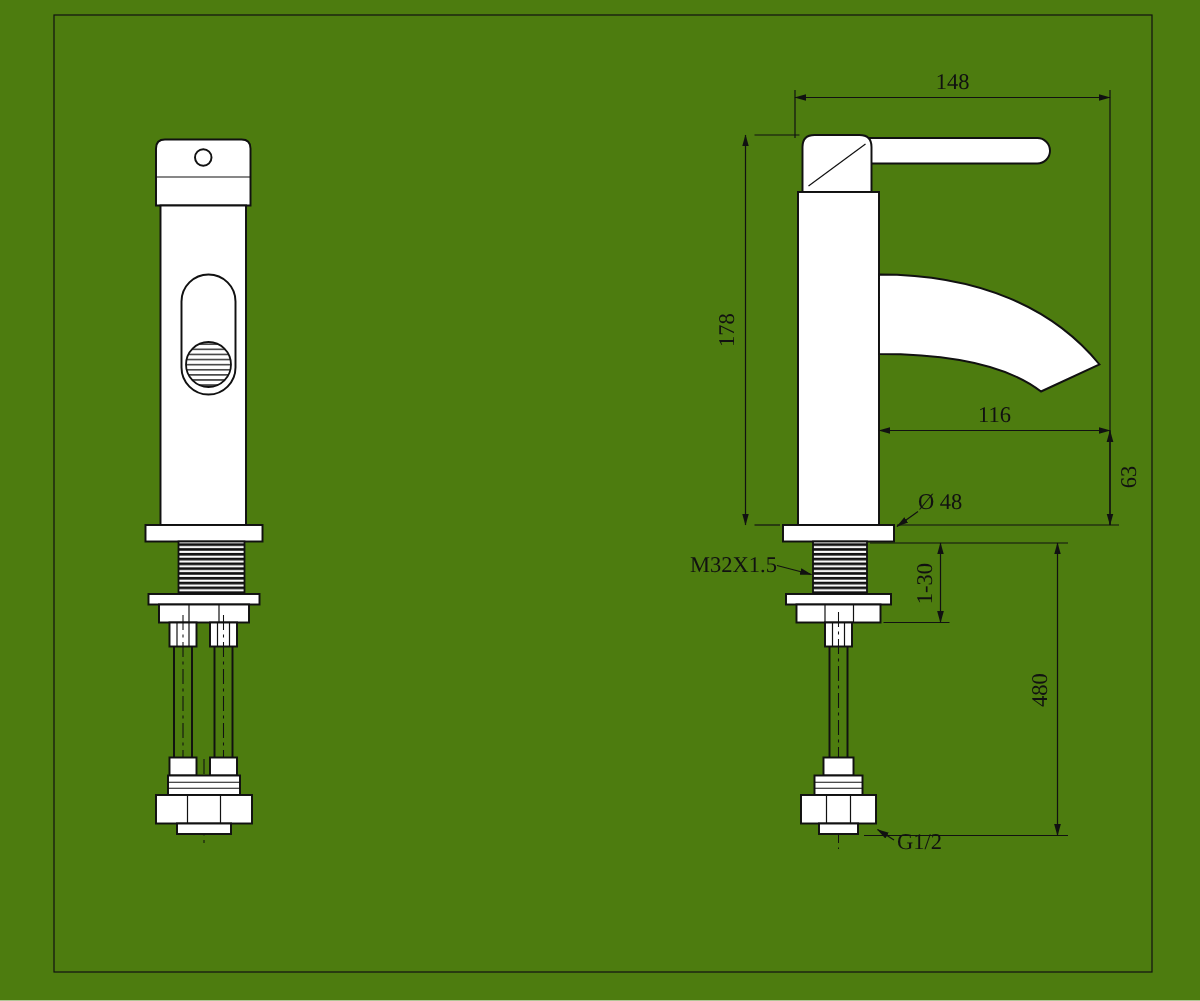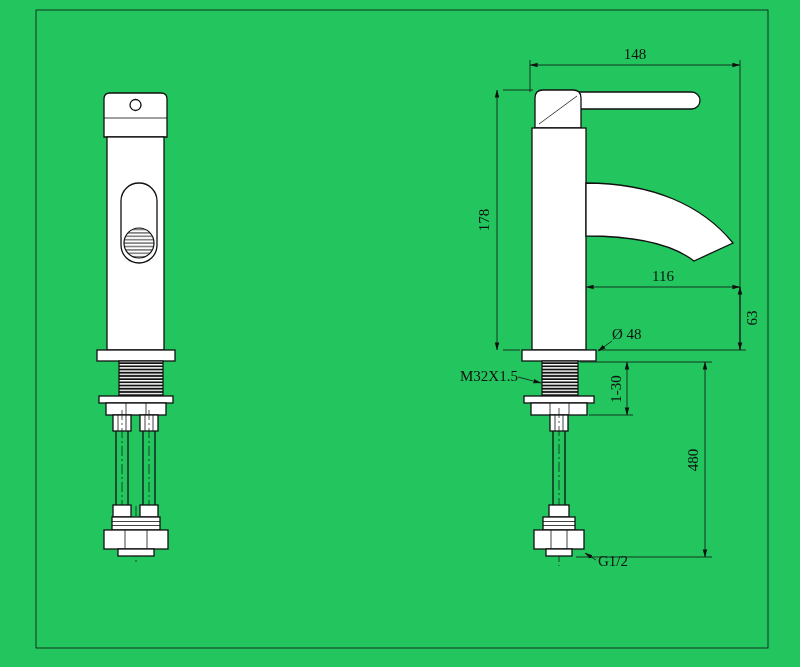--- a/index.html
+++ b/index.html
@@ -1,16 +1,16 @@
 <!DOCTYPE html>
 <html><head>
 <meta charset="utf-8">
 <style>
   html,body{margin:0;padding:0;background:#ffffff;}
-  .sheet{position:relative;width:800px;height:667px;background:#22c55e;overflow:hidden;
+  .sheet{position:relative;width:800px;height:667px;background:#4d7c0f;overflow:hidden;
          font-family:"Liberation Serif",serif;}
   svg{position:absolute;left:0;top:0;}
   .o  {fill:#ffffff;stroke:#111111;stroke-width:1.3;}
   .ol {fill:none;stroke:#111111;stroke-width:1.3;}
   .t  {fill:none;stroke:#111111;stroke-width:0.8;}
   .d  {fill:none;stroke:#111111;stroke-width:0.8;}
   .cl {fill:none;stroke:#111111;stroke-width:0.7;stroke-dasharray:10 3 2 3;}
   text{fill:#111111;font-family:"Liberation Serif",serif;font-size:15px;}
 </style>
 </head>

